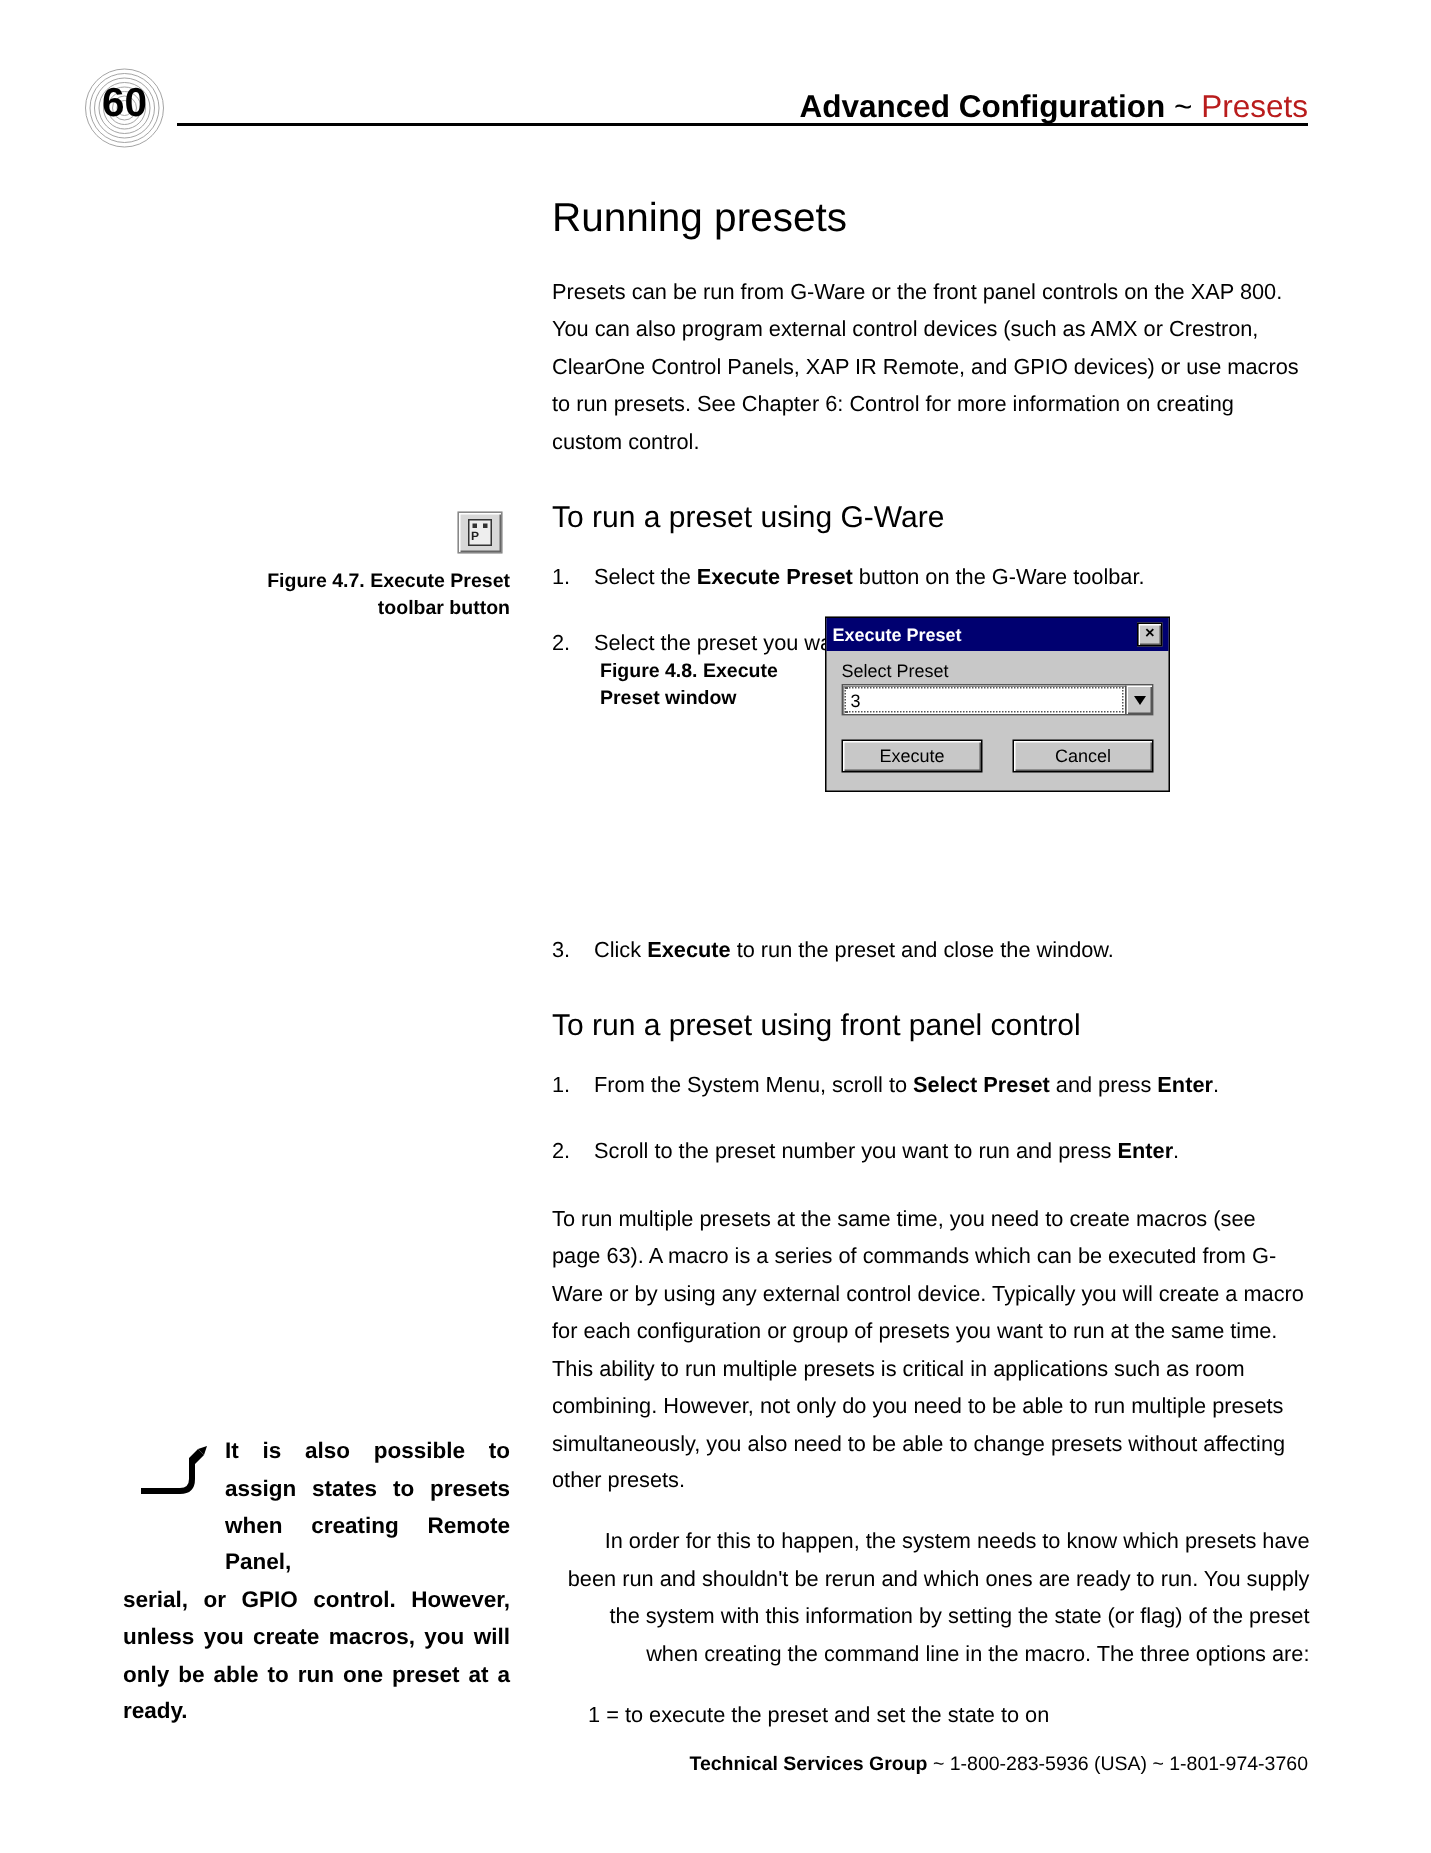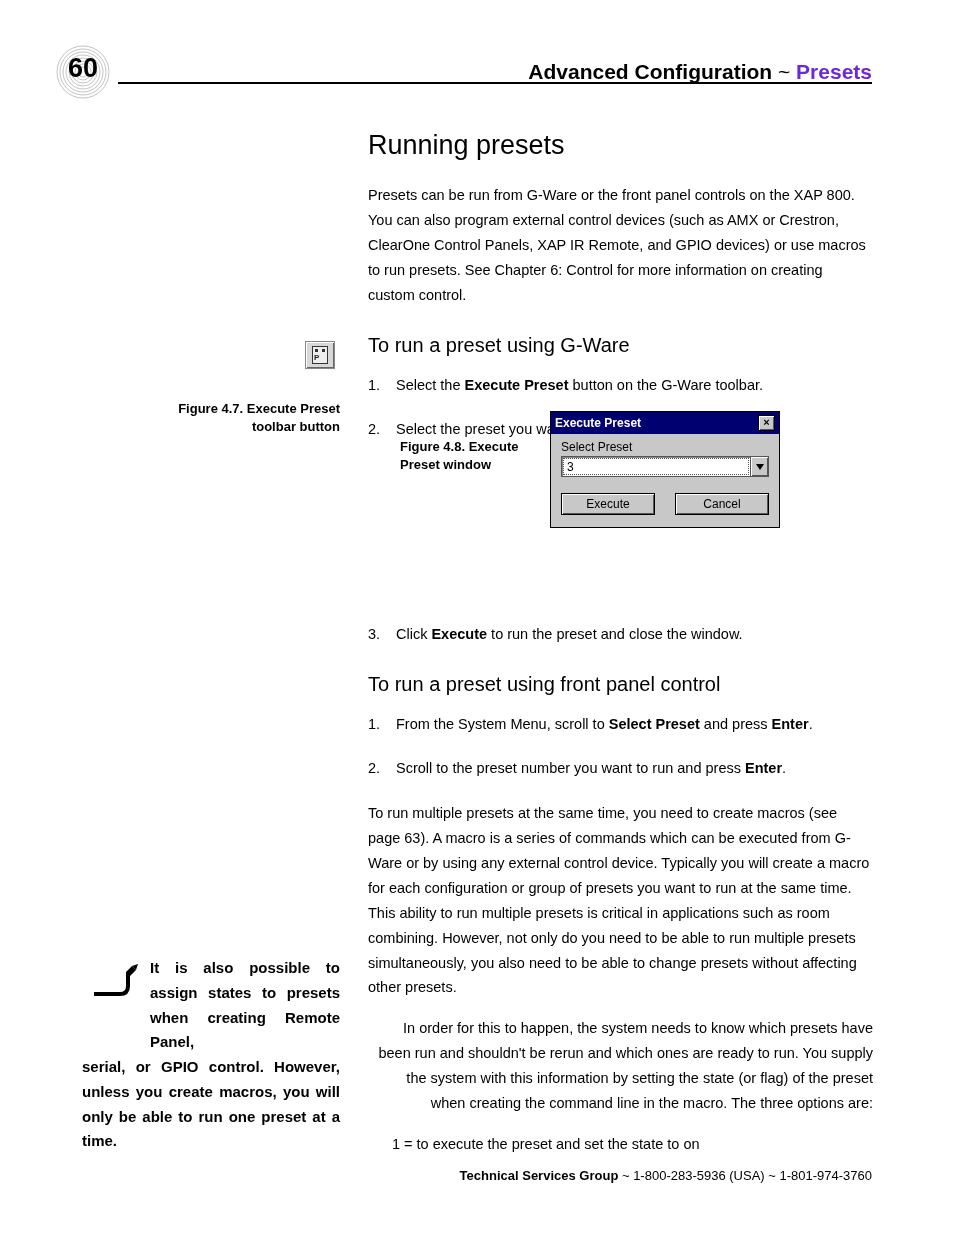--- a/index.html
+++ b/index.html
@@ -44,21 +44,21 @@
     border-top: 2px solid #000;
   }
   .header-label {
     position: absolute;
     top: 60px;
     right: 82px;
     font-size: 21px;
     text-align: right;
   }
   .header-label .bold { font-weight: 600; }
-  .header-label .light { color: #6d28d9; font-weight: 700; }
+  .header-label .light { color: #b91c1c; font-weight: 400; }
 
   
   .main {
     position: absolute;
     left: 368px;
     top: 120px;
     width: 505px;
   }
   h1 {
     font-size: 27px;
@@ -346,21 +346,21 @@
   <p class="body">To run multiple presets at the same time, you need to create macros (see page 63). A macro is a series of commands which can be executed from G-Ware or by using any external control device. Typically you will create a macro for each configuration or group of presets you want to run at the same time. This ability to run multiple presets is critical in applications such as room combining. However, not only do you need to be able to run multiple presets simultaneously, you also need to be able to change presets without affecting other presets.</p>
 
   <p class="indent-para">In order for this to happen, the system needs to know which presets have been run and shouldn't be rerun and which ones are ready to run. You supply the system with this information by setting the state (or flag) of the preset when creating the command line in the macro. The three options are:</p>
 
   <div class="state-list">
     <div>1 = to execute the preset and set the state to on</div>
 
   </div>
 </div>
 
-<div class="fig-label" style="left:170px; top:400px; width:170px;">Figure 4.7. Execute Preset toolbar button</div>
+<div class="fig-label" style="left:170px; top:378px; width:170px;">Figure 4.7. Execute Preset toolbar button</div>
 
 <div class="toolbar-btn">
   <div class="inner">P</div>
 </div>
 
 <div class="fig-label" style="left:400px; top:438px; width:120px; text-align:left;">Figure 4.8. Execute Preset window</div>
 
 <div class="exec-window">
   <div class="titlebar">
     <span>Execute Preset</span>
@@ -384,18 +384,18 @@
     </div>
   </div>
 </div>
 
 <svg class="pencil" viewBox="0 0 46 40">
   <path d="M2 30 L28 30 Q34 30 34 24 L34 10 L40 4 L44 8 L38 14 L38 24 Q38 34 28 34 L2 34 Z" fill="#000"></path>
   <polygon points="40,4 44,8 46,2" fill="#000"></polygon>
 </svg>
 
 <div class="sidenote">
-  <span class="first">It is also possible to assign states to presets when creating Remote Panel,</span><span> serial, or GPIO control. However, unless you create macros, you will only be able to run one preset at a time.</span>
+  <span class="first">It is also possible to assign states to presets when creating Remote Panel,</span><span> serial, or GPIO control. However, unless you create macros, you will only be able to run one preset at a ready.</span>
 </div>
 
 <div class="footer">
   <span class="b">Technical Services Group</span><span> ~ 1-800-283-5936 (USA) ~ 1-801-974-3760</span>
 </div>
 
 </body></html>

